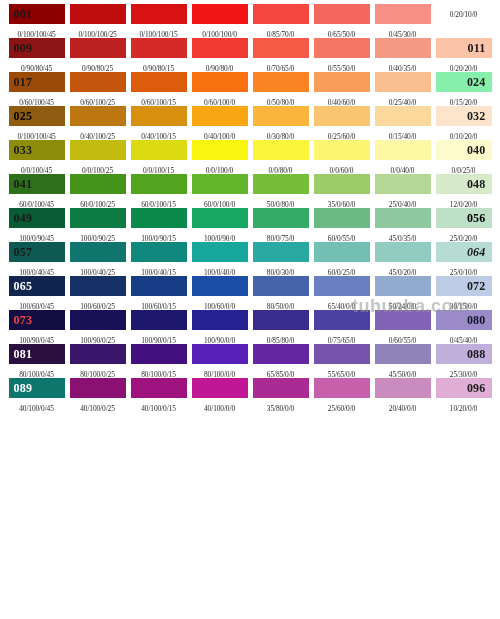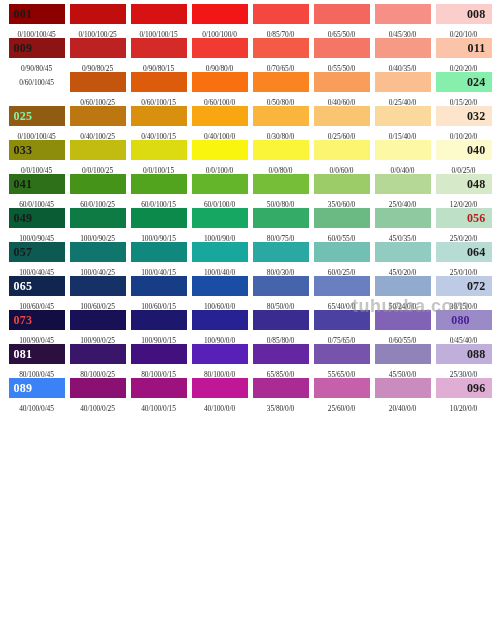--- a/index.html
+++ b/index.html
@@ -112,23 +112,20 @@
       </div>
       <div class="cell">
         <div class="swatch" title="0/65/50/0" style="background: rgb(244, 103, 94);"></div>
         <div class="label">0/65/50/0</div>
       </div>
       <div class="cell">
         <div class="swatch" title="0/45/30/0" style="background: rgb(246, 144, 135);"></div>
         <div class="label">0/45/30/0</div>
       </div>
       <div class="cell">
-        <div class="swatch" title="0/20/10/0" style="background: rgb(251, 205, 203);">
-          <div class="swatch-num right" style="color: rgb(26, 26, 26);">008</div>
-        </div>
         <div class="label">0/20/10/0</div>
       </div>
     </div>
     <div class="row">
       <div class="cell">
         <div class="swatch" title="0/90/80/45" style="background: rgb(140, 20, 20);">
           <div class="swatch-num left" style="color: rgb(26, 26, 26);">009</div>
         </div>
         <div class="label">0/90/80/45</div>
       </div>
@@ -158,20 +155,23 @@
       </div>
       <div class="cell">
         <div class="swatch" title="0/20/20/0" style="background: rgb(251, 195, 168);">
           <div class="swatch-num right" style="color: rgb(26, 26, 26);">011</div>
         </div>
         <div class="label">0/20/20/0</div>
       </div>
     </div>
     <div class="row">
       <div class="cell">
+        <div class="swatch" title="0/60/100/45" style="background: rgb(156, 74, 7);">
+          <div class="swatch-num left" style="color: rgb(26, 26, 26);">017</div>
+        </div>
         <div class="label">0/60/100/45</div>
       </div>
       <div class="cell">
         <div class="swatch" title="0/60/100/25" style="background: rgb(196, 85, 13);"></div>
         <div class="label">0/60/100/25</div>
       </div>
       <div class="cell">
         <div class="swatch" title="0/60/100/15" style="background: rgb(221, 92, 12);"></div>
         <div class="label">0/60/100/15</div>
       </div>
@@ -194,21 +194,21 @@
       <div class="cell">
         <div class="swatch" title="0/15/20/0" style="background: #86efac;">
           <div class="swatch-num right" style="color: rgb(26, 26, 26);">024</div>
         </div>
         <div class="label">0/15/20/0</div>
       </div>
     </div>
     <div class="row">
       <div class="cell">
         <div class="swatch" title="0/100/100/45" style="background: rgb(143, 92, 18);">
-          <div class="swatch-num left" style="color: #86efac;">025</div>
+          <div class="swatch-num left" style="color: #000000;">025</div>
         </div>
         <div class="label">0/100/100/45</div>
       </div>
       <div class="cell">
         <div class="swatch" title="0/40/100/25" style="background: rgb(188, 119, 16);"></div>
         <div class="label">0/40/100/25</div>
       </div>
       <div class="cell">
         <div class="swatch" title="0/40/100/15" style="background: rgb(217, 144, 15);"></div>
         <div class="label">0/40/100/15</div>
@@ -338,21 +338,21 @@
       <div class="cell">
         <div class="swatch" title="60/0/55/0" style="background: rgb(108, 186, 131);"></div>
         <div class="label">60/0/55/0</div>
       </div>
       <div class="cell">
         <div class="swatch" title="45/0/35/0" style="background: rgb(143, 201, 160);"></div>
         <div class="label">45/0/35/0</div>
       </div>
       <div class="cell">
         <div class="swatch" title="25/0/20/0" style="background: rgb(189, 224, 198);">
-          <div class="swatch-num right" style="color: #b91c1c;">056</div>
+          <div class="swatch-num right" style="color: #000000;">056</div>
         </div>
         <div class="label">25/0/20/0</div>
       </div>
     </div>
     <div class="row">
       <div class="cell">
         <div class="swatch" title="100/0/40/45" style="background: rgb(12, 90, 82);">
           <div class="swatch-num left" style="color: rgb(26, 26, 26);">057</div>
         </div>
         <div class="label">100/0/40/45</div>
@@ -376,21 +376,21 @@
       <div class="cell">
         <div class="swatch" title="60/0/25/0" style="background: rgb(114, 191, 180);"></div>
         <div class="label">60/0/25/0</div>
       </div>
       <div class="cell">
         <div class="swatch" title="45/0/20/0" style="background: rgb(146, 204, 192);"></div>
         <div class="label">45/0/20/0</div>
       </div>
       <div class="cell">
         <div class="swatch" title="25/0/10/0" style="background: rgb(182, 220, 211);">
-          <div class="swatch-num right" style="color: rgb(26, 26, 26);">064</div>
+          <div class="swatch-num right" style="color: rgb(26, 26, 26); font-style: italic;">064</div>
         </div>
         <div class="label">25/0/10/0</div>
       </div>
     </div>
     <div class="row">
       <div class="cell">
         <div class="swatch" title="100/60/0/45" style="background: rgb(17, 38, 79);">
           <div class="swatch-num left" style="color: rgb(255, 255, 255);">065</div>
         </div>
         <div class="label">100/60/0/45</div>
@@ -452,21 +452,21 @@
       <div class="cell">
         <div class="swatch" title="0/75/65/0" style="background: rgb(75, 65, 160);"></div>
         <div class="label">0/75/65/0</div>
       </div>
       <div class="cell">
         <div class="swatch" title="0/60/55/0" style="background: rgb(128, 99, 180);"></div>
         <div class="label">0/60/55/0</div>
       </div>
       <div class="cell">
         <div class="swatch" title="0/45/40/0" style="background: rgb(155, 138, 200);">
-          <div class="swatch-num right" style="color: #4c1d95; text-align: center;">080</div>
+          <div class="swatch-num right" style="color: #0f172a;">080</div>
         </div>
         <div class="label">0/45/40/0</div>
       </div>
     </div>
     <div class="row">
       <div class="cell">
         <div class="swatch" title="80/100/0/45" style="background: rgb(43, 15, 62);">
           <div class="swatch-num left" style="color: rgb(255, 255, 255);">081</div>
         </div>
         <div class="label">80/100/0/45</div>
@@ -497,21 +497,21 @@
       </div>
       <div class="cell">
         <div class="swatch" title="25/30/0/0" style="background: rgb(192, 174, 219);">
           <div class="swatch-num right" style="color: rgb(26, 26, 26);">088</div>
         </div>
         <div class="label">25/30/0/0</div>
       </div>
     </div>
     <div class="row">
       <div class="cell">
-        <div class="swatch" title="40/100/0/45" style="background: #3b82f6;">
+        <div class="swatch" title="40/100/0/45" style="background: #0f766e;">
           <div class="swatch-num left" style="color: rgb(255, 255, 255);">089</div>
         </div>
         <div class="label">40/100/0/45</div>
       </div>
       <div class="cell">
         <div class="swatch" title="40/100/0/25" style="background: rgb(138, 16, 113);"></div>
         <div class="label">40/100/0/25</div>
       </div>
       <div class="cell">
         <div class="swatch" title="40/100/0/15" style="background: rgb(158, 18, 127);"></div>

